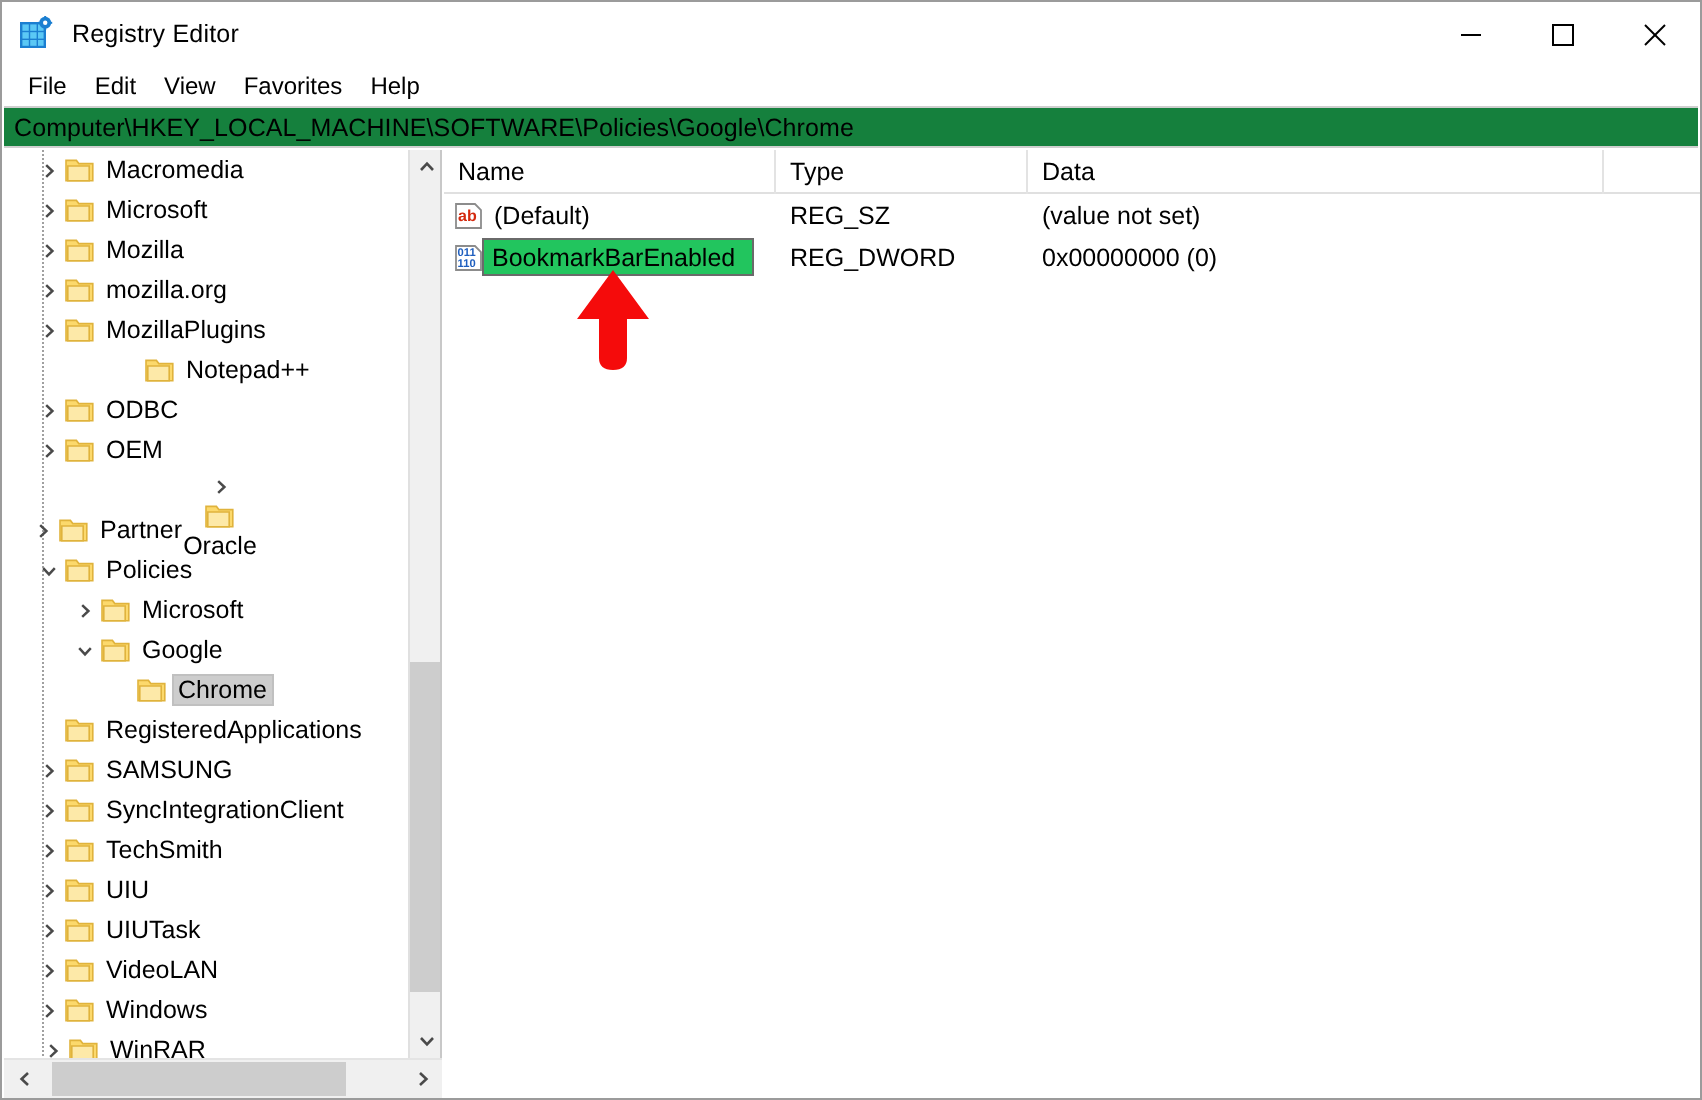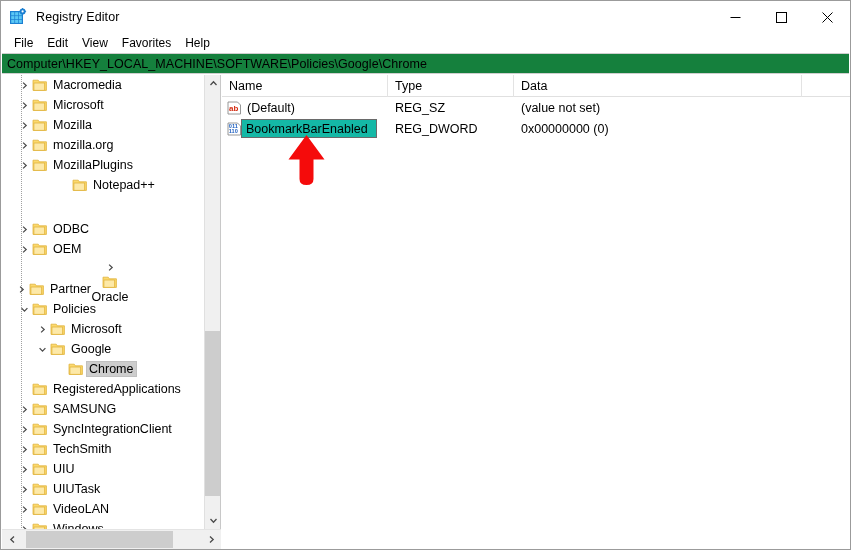--- a/index.html
+++ b/index.html
@@ -224,21 +224,21 @@
   .cell-type { width: 126px; padding-left: 7px; }
   .cell-data { width: 288px; padding-left: 7px; }
 
   .val-icon { width: 15px; height: 14px; flex: 0 0 auto; margin-right: 5px; position: relative; }
 
   
   #rename-box {
     position: absolute;
     left: 19px; top: 1px;
     width: 136px; height: 19px;
-    background: #14b8a6;
+    background: #22c55e;
     border: 1px solid #6a6a6a;
     display: flex; align-items: center;
     padding-left: 4px;
     z-index: 5;
   }
   #rename-value {
     font-size: 12.5px;
     color: #000000;
     white-space: nowrap;
   }
@@ -379,21 +379,21 @@
             <div class="tree-label">MozillaPlugins</div>
           </div>
           <div class="tree-row" style="padding-left: 14px; margin-left: 40px;">
             <div class="chev"></div>
             <div class="folder"><svg width="16" height="14" viewBox="0 0 16 14">
                 <path d="M1 2.2 L6.2 2.2 L7.4 3.8 L14.4 3.8 L14.4 12.4 L1 12.4 Z" fill="#fcd96c" stroke="#e0b33c" stroke-width="0.8"></path>
                 <path d="M1.9 5.0 L12.6 5.0 L12.6 12.4 L1.9 12.4 Z" fill="#fde9a8" stroke="#e0b33c" stroke-width="0.8"></path>
               </svg></div>
             <div class="tree-label">Notepad++</div>
           </div>
-          <div class="tree-row" style="padding-left: 14px; margin-top: 24px;">
+          <div class="tree-row" style="padding-left: 14px;">
             <div class="chev">
               <svg width="9" height="9" viewBox="0 0 9 9">
                 <polyline points="3.1,1.6 6.2,4.5 3.1,7.4" fill="none" stroke="#4a4a4a" stroke-width="1.25"></polyline>
               </svg>
             </div>
             <div class="folder"><svg width="16" height="14" viewBox="0 0 16 14">
                 <path d="M1 2.2 L6.2 2.2 L7.4 3.8 L14.4 3.8 L14.4 12.4 L1 12.4 Z" fill="#fcd96c" stroke="#e0b33c" stroke-width="0.8"></path>
                 <path d="M1.9 5.0 L12.6 5.0 L12.6 12.4 L1.9 12.4 Z" fill="#fde9a8" stroke="#e0b33c" stroke-width="0.8"></path>
               </svg></div>
             <div class="tree-label">ODBC</div>

